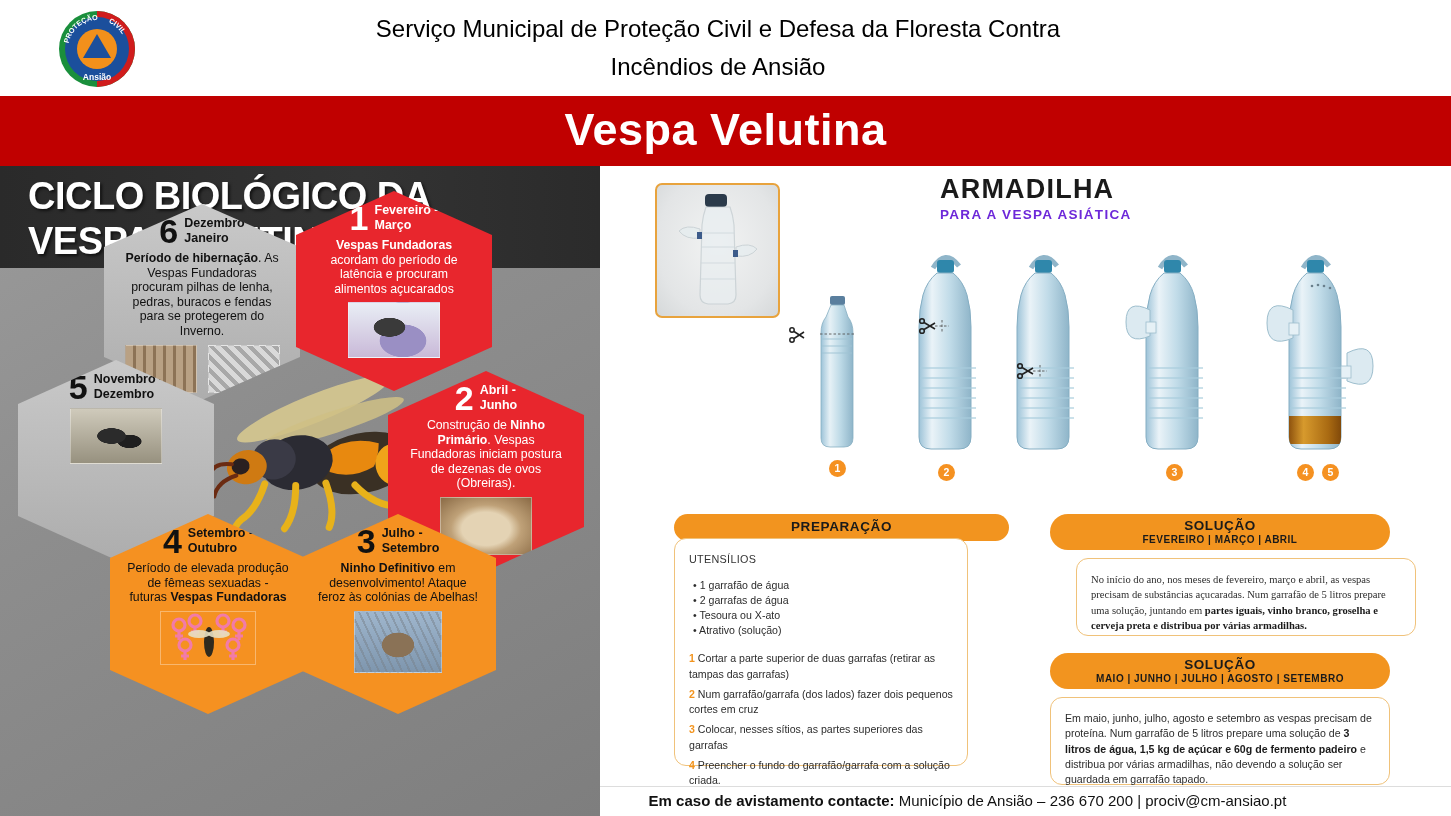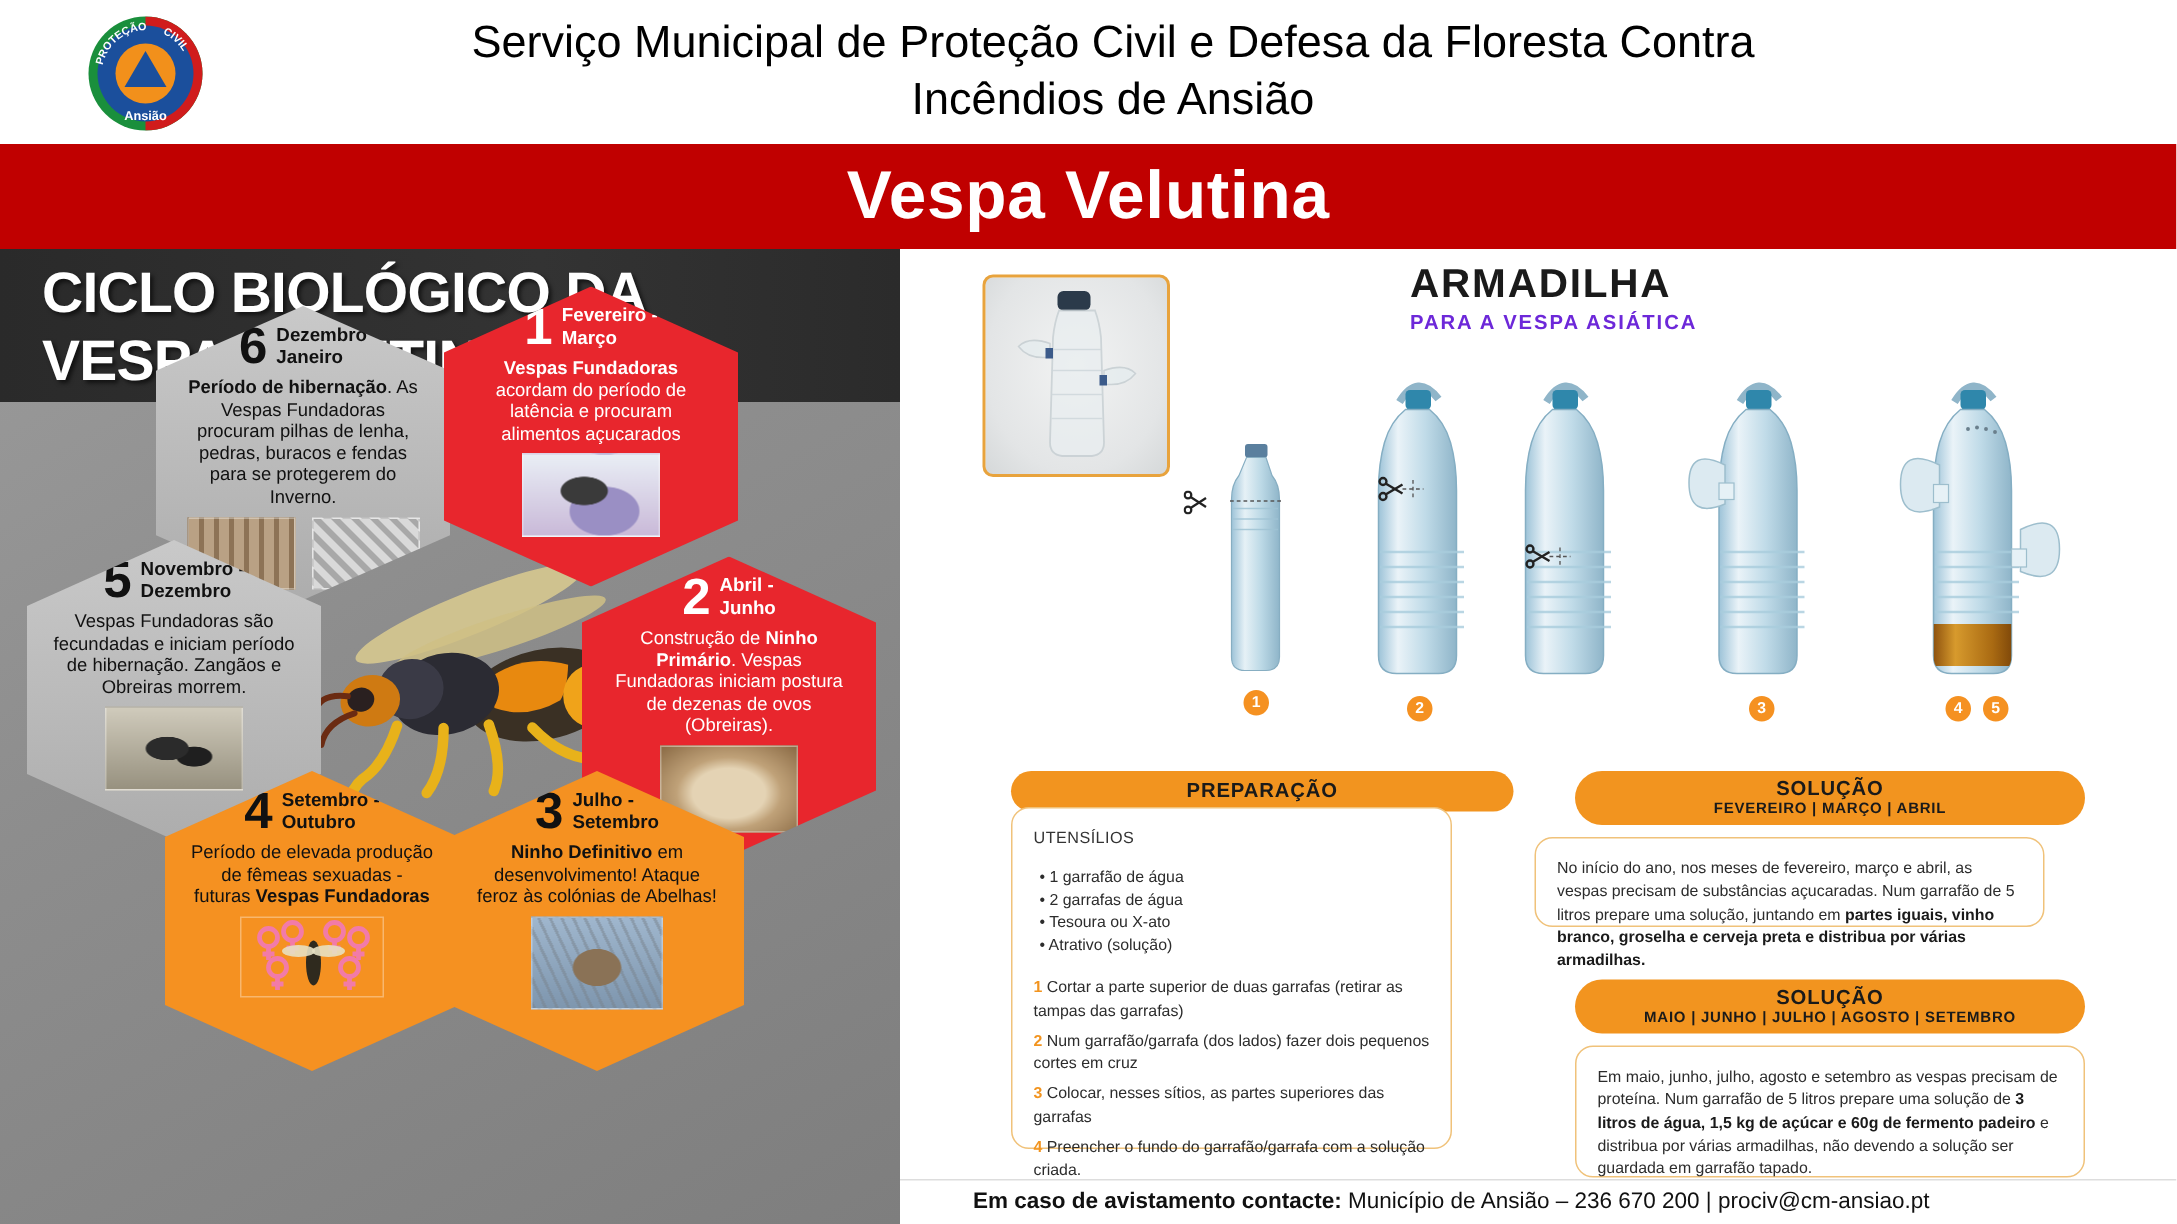--- a/index.html
+++ b/index.html
@@ -12,23 +12,23 @@
 
   
   .header {
     position: absolute; left: 0; top: 0; width: 1451px; height: 96px;
     background: #ffffff;
   }
   .logo {
     position: absolute; left: 48px; top: 8px; width: 98px; height: 82px;
   }
   .header-title {
-    position: absolute; left: 197px; top: 10px; width: 1090px;
+    position: absolute; left: 173px; top: 10px; width: 1090px;
     text-align: center;
-    font-size: 30px; line-height: 38px; color: #000;
+    font-size: 24px; line-height: 38px; color: #000;
     font-family: "Liberation Sans", sans-serif;
   }
   .header-title .l1 { display: block; }
   .header-title .l2 { display: block; }
 
   
   .banner {
     position: absolute; left: 0; top: 96px; width: 1451px; height: 70px;
     background: #c00000;
   }
@@ -264,21 +264,20 @@
     </div>
 
     <div class="hex gray" style="left:18px; top:194px; width:196px; height:200px;">
       <div class="hex-head">
         <span class="hex-num">5</span>
         <span class="hex-months">
           <div>Novembro -</div>
           <div>Dezembro</div>
         </span>
       </div>
-      <div class="hex-body">Vespas Fundadoras são fecundadas e iniciam período de hibernação. Zangãos e Obreiras morrem.</div>
       <div class="hex-img tex-hibernate" style="width:92px;height:56px;"></div>
     </div>
 
     <div class="hex red" style="left:388px; top:205px; width:196px; height:200px;">
       <div class="hex-head">
         <span class="hex-num">2</span>
         <span class="hex-months">
           <div>Abril -</div>
           <div>Junho</div>
         </span>
@@ -534,21 +533,21 @@
           <p><span class="sn">3</span> Colocar, nesses sítios, as partes superiores das garrafas</p>
           <p><span class="sn">4</span> Preencher o fundo do garrafão/garrafa com a solução criada.</p>
           <p><span class="sn">5</span> À volta do gargalo do garrafão/garrafa (que deverá ter a respetiva tampa), faça pequenos furos (5mm) para que as espécies nativas, que sejam atraídas, possam sair.</p>
         </div>
     </div>
 
     <div class="box-head" style="left:450px; top:348px; width:340px; height:36px; padding-top:4px;">
       <div class="bh1">SOLUÇÃO</div>
       <div class="bh2">FEVEREIRO | MARÇO | ABRIL</div>
     </div>
-    <div class="box-body" style="left:423px; top:392px; width:340px; height:60px;">
+    <div class="box-body" style="left:476px; top:392px; width:340px; height:78px;font-family:Liberation Serif, serif;">
       <div>No início do ano, nos meses de fevereiro, março e abril, as vespas precisam de substâncias açucaradas. Num garrafão de 5 litros prepare uma solução, juntando em <b>partes iguais, vinho branco, groselha e cerveja preta e distribua por várias armadilhas.</b></div>
     </div>
 
     <div class="box-head" style="left:450px; top:487px; width:340px; height:36px; padding-top:4px;">
       <div class="bh1">SOLUÇÃO</div>
       <div class="bh2">MAIO | JUNHO | JULHO | AGOSTO | SETEMBRO</div>
     </div>
     <div class="box-body" style="left:450px; top:531px; width:340px; height:88px;">
       <div>Em maio, junho, julho, agosto e setembro as vespas precisam de proteína. Num garrafão de 5 litros prepare uma solução de <b>3 litros de água, 1,5 kg de açúcar e 60g de fermento padeiro</b> e distribua por várias armadilhas, não devendo a solução ser guardada em garrafão tapado.</div>
     </div>

